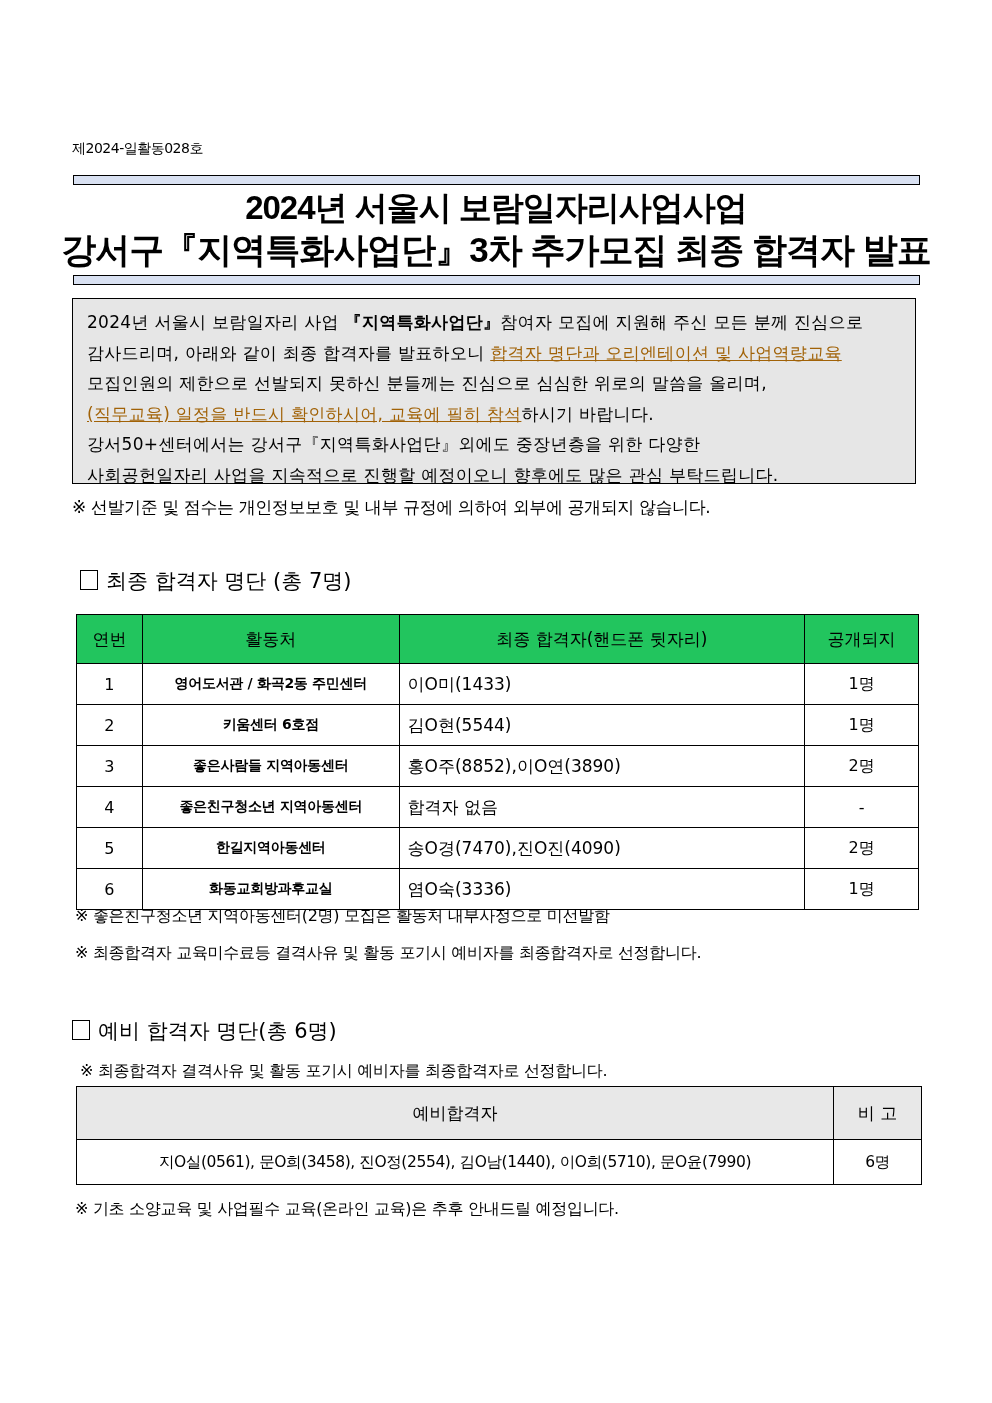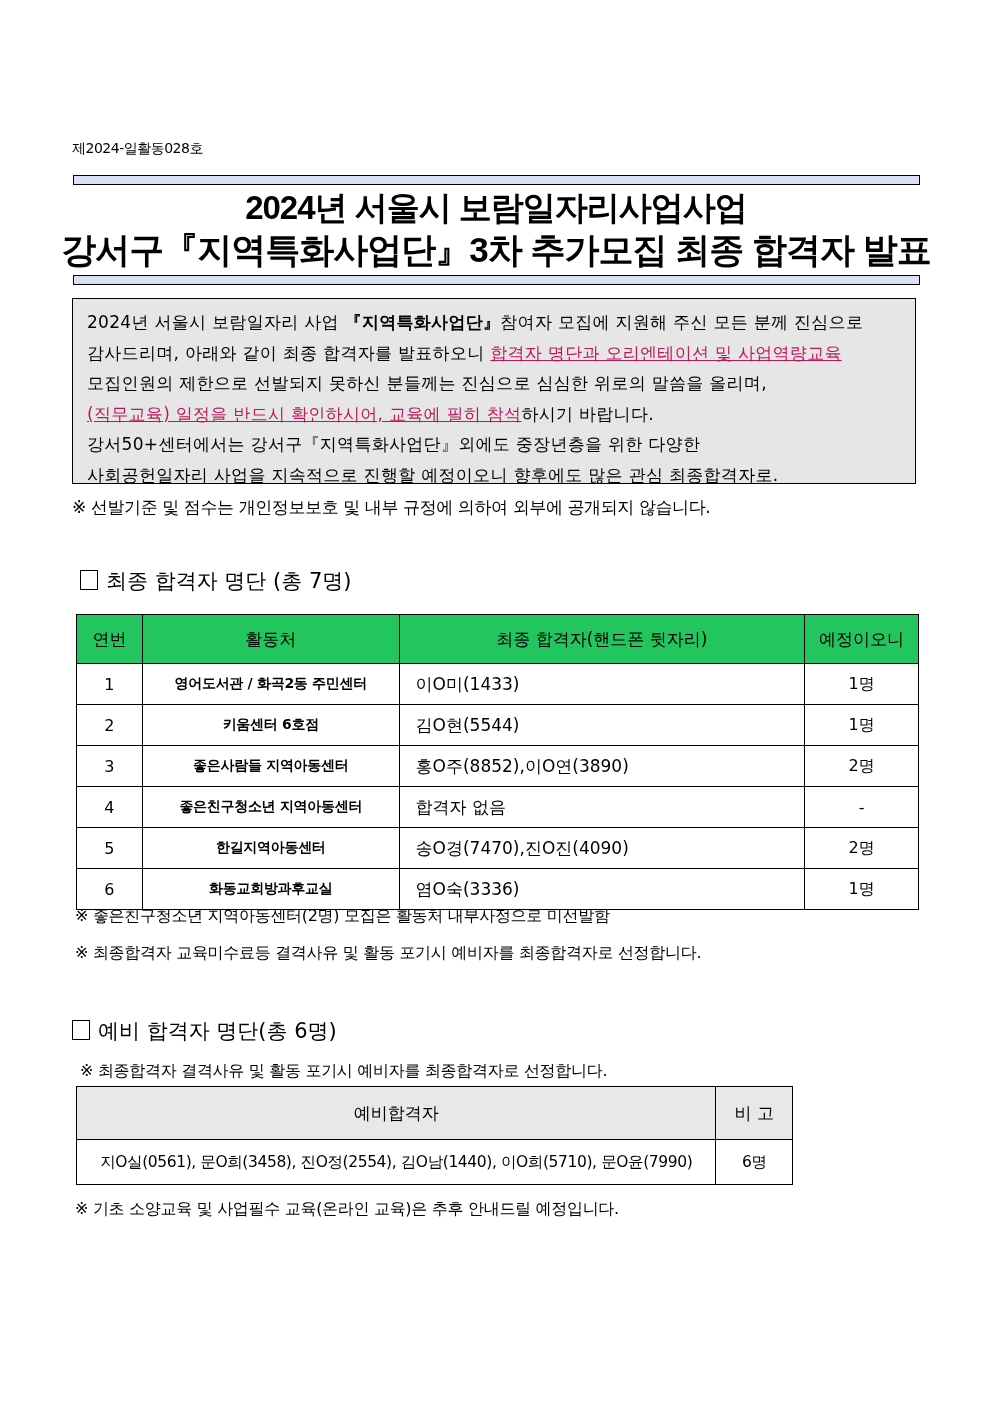--- a/index.html
+++ b/index.html
@@ -8,38 +8,38 @@
   .doc-no { left:72px; top:140px; font-size:14px; letter-spacing:-0.5px; }
   .bar { left:73px; width:845px; height:8px; background:#d9e1f2; border:1.5px solid #000; box-sizing:content-box; }
   .bar.top { top:175px; }
   .bar.bottom { top:275px; }
   .title { left:60px; width:872px; text-align:center; font-weight:bold; font-family:"Liberation Sans", "DejaVu Sans", sans-serif; letter-spacing:-1px; }
   .title.l1 { top:186px; font-size:33px; }
   .title.l2 { top:227px; font-size:35px; }
   .intro { left:72px; top:298px; width:844px; height:186px; background:#e6e6e6; border:1px solid #000; box-sizing:border-box; padding:8px 12px 12px 14px; font-size:17px; line-height:30.5px; letter-spacing:0.3px; }
   .intro p { margin:0; white-space:nowrap; }
   .intro .b { font-weight:bold; }
-  .intro a { color:#be185d; text-decoration:underline; }
+  .intro a { color:#a16207; text-decoration:underline; }
   .note1 { left:72px; top:496px; font-size:17px; letter-spacing:-0.4px; }
   .sec { font-size:21px; letter-spacing:0px; }
   .sec .box { display:inline-block; width:16px; height:18px; border:1.5px solid #000; vertical-align:-2px; margin-right:8px; }
   .sec1 { left:80px; top:567px; }
   .sec2 { left:72px; top:1017px; }
   table { border-collapse:collapse; }
   .t1 { left:76px; top:614px; width:843px; font-size:16px; }
   .t1 th, .t1 td { border:1.2px solid #000; }
   .t1 th { background:#22c55e; font-weight:normal; height:46px; font-size:17px; }
   .t1 td { height:38px; text-align:center; }
   .t1 td.place { font-size:14px; font-weight:bold; letter-spacing:-0.3px; }
-  .t1 td.names { text-align:left; padding-left:16px; font-size:17px; }
+  .t1 td.names { text-align:left; padding-left:8px; font-size:17px; }
   .t1 td.cnt { font-size:16px; }
   .note2 { left:75px; top:906px; font-size:16px; letter-spacing:-0.3px; }
   .note3 { left:75px; top:943px; font-size:16px; letter-spacing:-0.3px; }
   .note4 { left:80px; top:1061px; font-size:16px; letter-spacing:-0.3px; }
-  .t2 { left:76px; top:1086px; width:717px; }
+  .t2 { left:76px; top:1086px; width:846px; }
   .t2 th, .t2 td { border:1.2px solid #000; }
   .t2 th { background:#e8e8e8; font-weight:normal; height:50px; font-size:17px; }
   .t2 td { height:42px; text-align:center; font-size:15.5px; letter-spacing:-0.4px; }
   .note5 { left:75px; top:1199px; font-size:16px; letter-spacing:-0.3px; }
 </style>
 </head>
 <body>
 
 <div class="abs doc-no">제2024-일활동028호</div>
 
@@ -47,42 +47,42 @@
 <div class="abs title l1">2024년 서울시 보람일자리사업사업</div>
 <div class="abs title l2">강서구『지역특화사업단』3차 추가모집 최종 합격자 발표</div>
 <div class="abs bar bottom"></div>
 
 <div class="abs intro">
   <p><span>2024년 서울시 보람일자리 사업</span> <span class="b">『지역특화사업단』</span><span>참여자 모집에 지원해 주신 모든 분께 진심으로</span></p>
   <p><span>감사드리며, 아래와 같이 최종 합격자를 발표하오니 </span><a>합격자 명단과 오리엔테이션 및 사업역량교육</a></p>
   <p>모집인원의 제한으로 선발되지 못하신 분들께는 진심으로 심심한 위로의 말씀을 올리며,</p>
   <p><a>(직무교육) 일정을 반드시 확인하시어, 교육에 필히 참석</a><span>하시기 바랍니다.</span></p>
   <p>강서50+센터에서는 강서구『지역특화사업단』외에도 중장년층을 위한 다양한</p>
-  <p>사회공헌일자리 사업을 지속적으로 진행할 예정이오니 향후에도 많은 관심 최종합격자로.</p>
+  <p>사회공헌일자리 사업을 지속적으로 진행할 예정이오니 향후에도 많은 관심 부탁드립니다.</p>
 </div>
 
 <div class="abs note1">※ 선발기준 및 점수는 개인정보보호 및 내부 규정에 의하여 외부에 공개되지 않습니다.</div>
 
 <div class="abs sec sec1">
   <span class="box"></span><span>최종 합격자 명단 (총 7명)</span>
 </div>
 
 <table class="abs t1">
   <colgroup>
       <col style="width:66px">
       <col style="width:257px">
       <col style="width:406px">
       <col style="width:114px">
     </colgroup>
   <thead>
     <tr>
       <th>연번</th>
       <th>활동처</th>
       <th>최종 합격자(핸드폰 뒷자리)</th>
-      <th>예정이오니</th>
+      <th>공개되지</th>
     </tr>
   </thead>
   <tbody>
     <tr>
       <td>1</td>
       <td class="place">영어도서관 / 화곡2동 주민센터</td>
       <td class="names">이O미(1433)</td>
       <td class="cnt">1명</td>
     </tr>
     <tr>

